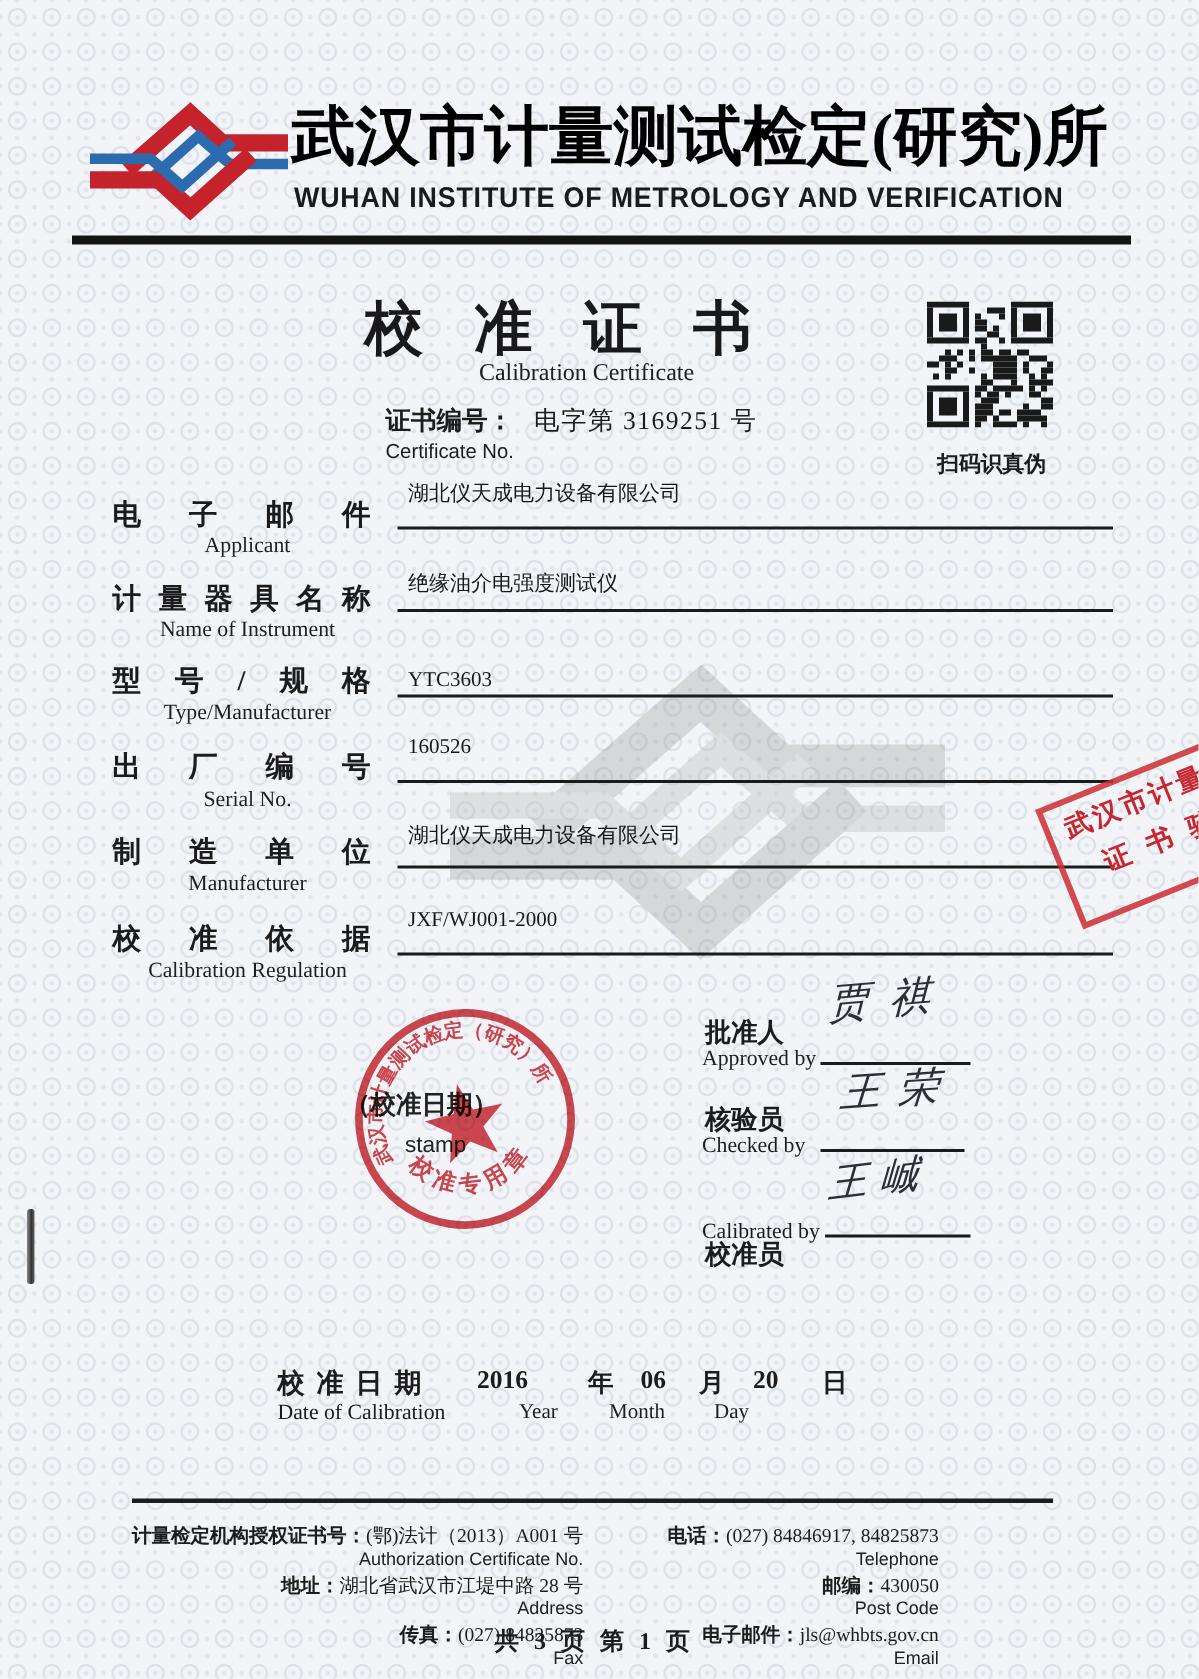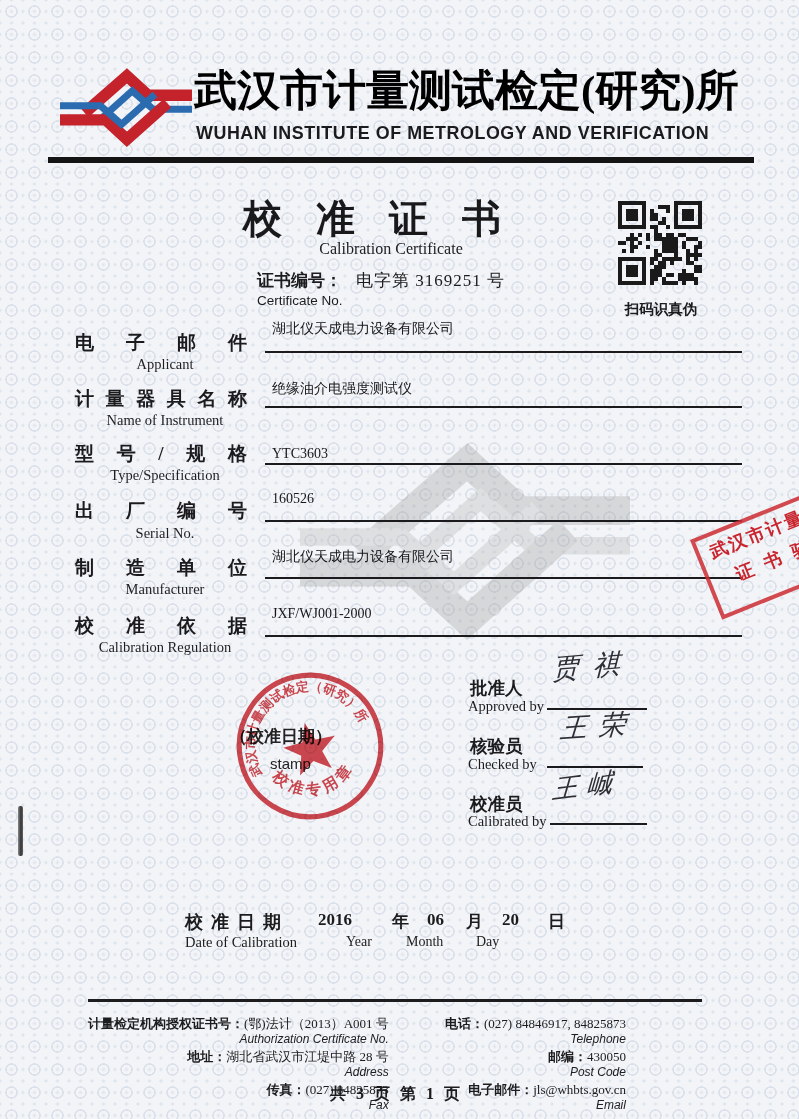--- a/index.html
+++ b/index.html
@@ -56,21 +56,21 @@
   .date-zh{left:185px;top:910px;font-size:18px;font-weight:600;letter-spacing:8px;text-align:center;}
   .date-en{left:185px;top:934px;font-size:14.5px;}
   .dt{position:absolute;top:910px;font-size:17px;font-weight:600;}
   .dten{position:absolute;top:934px;font-size:14px;}
 
   
   .frule{left:88px;top:999px;width:614px;height:2.5px;background:#1d1d1f;}
   .fcol{position:absolute;top:1015px;font-size:13px;line-height:15px;text-align:right;}
   .fcol .zh{font-weight:600;font-size:13px;margin-top:1px;white-space:nowrap;}
   .fcol .zh .v{font-weight:500;}
-  .fcol .en{font-family:"Liberation Sans",sans-serif;font-size:12px;font-weight:400;margin:1px 0 2px 0;color:#202024;font-style:italic;}
+  .fcol .en{font-family:"Liberation Sans",sans-serif;font-size:12px;font-weight:400;margin:1px 0 2px 0;color:#202024;}
   .pageinfo{left:330px;top:1084px;font-size:16px;font-weight:600;letter-spacing:3px;white-space:nowrap;}
 
   .staple{left:18px;top:806px;width:5px;height:50px;border-radius:2px;background:linear-gradient(90deg,#888,#333 60%,#666);}
 </style>
 </head>
 <body>
 
 <div id="page">
 
   <svg class="abs" style="left:60px;top:58px;" width="132" height="100" viewBox="0 0 150 105">
@@ -247,21 +247,21 @@
     <div class="fline" style="top:351px;"></div>
   </div>
   <div>
     <div class="lz" style="top:386px;">计量器具名称</div>
     <div class="le" style="top:412px;">Name of Instrument</div>
     <div class="fval" style="top:380px;">绝缘油介电强度测试仪</div>
     <div class="fline" style="top:406px;"></div>
   </div>
   <div>
     <div class="lz" style="top:441px;">型号/规格</div>
-    <div class="le" style="top:467px;">Type/Specification</div>
+    <div class="le" style="top:467px;">Type/Manufacturer</div>
     <div class="fval" style="top:418px;margin-top:28px;">YTC3603</div>
     <div class="fline" style="top:463px;"></div>
   </div>
   <div>
     <div class="lz" style="top:498px;">出厂编号</div>
     <div class="le" style="top:525px;">Serial No.</div>
     <div class="fval" style="top:491px;">160526</div>
     <div class="fline" style="top:520px;"></div>
   </div>
   <div>
@@ -306,21 +306,21 @@
     <div class="sig-line" style="left:547px;top:708px;width:100px;"></div>
     <div class="hand" style="left:552px;top:648px;font-size:27px;letter-spacing:14px;transform:rotate(-5deg) skewX(-6deg);">贾祺</div>
   </div>
   <div>
     <div class="sig-zh" style="top:734px;">核验员</div>
     <div class="sig-en" style="top:756px;">Checked by</div>
     <div class="sig-line" style="left:547px;top:766px;width:96px;"></div>
     <div class="hand" style="left:560px;top:708px;font-size:27px;letter-spacing:12px;transform:rotate(-4deg) skewX(-8deg);">王荣</div>
   </div>
   <div>
-    <div class="sig-zh" style="top:792px;">校准员</div>
+    <div class="sig-zh" style="top:824px;">校准员</div>
     <div class="sig-en" style="top:813px;">Calibrated by</div>
     <div class="sig-line" style="left:550px;top:823px;width:97px;"></div>
     <div class="hand" style="left:552px;top:768px;font-size:26px;letter-spacing:9px;transform:rotate(-7deg) skewX(-10deg);">王峸</div>
   </div>
 
   <div class="abs staple"></div>
 
   <div class="abs date-zh">校准日期</div>
   <div class="abs date-en">Date of Calibration</div>
   <div class="dt" style="left:318px;">2016</div>

